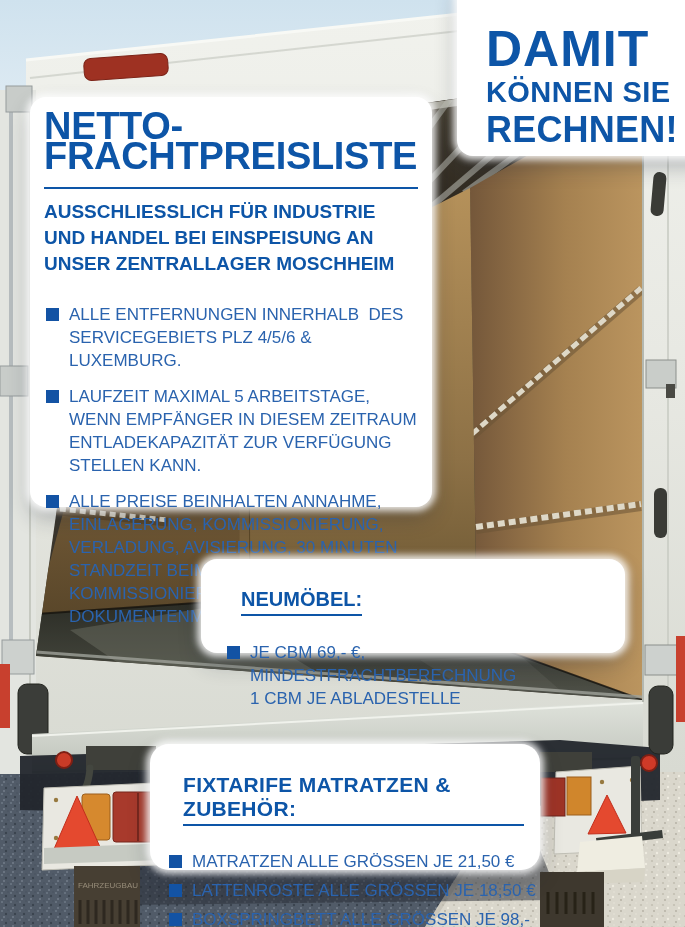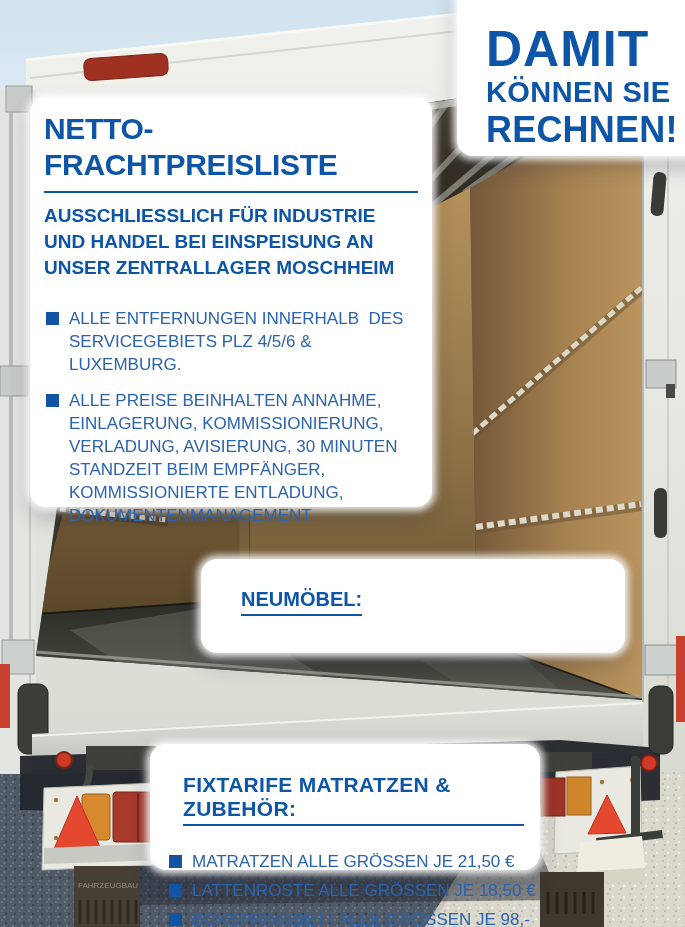--- a/index.html
+++ b/index.html
@@ -12,24 +12,24 @@
   .stage{position:relative;width:685px;height:927px;overflow:hidden;
          font-family:"Liberation Sans",sans-serif;background:#cfe2ee;}
   .photo{position:absolute;left:0;top:0;width:685px;height:927px;}
   
   .panel{position:absolute;background:var(--box-white);border-radius:16px;
          box-shadow:0 0 7px 4px rgba(255,255,255,.85), 0 10px 22px rgba(25,35,55,.30);
          color:var(--accent-blue);}
   .panel-main{left:30px;top:97px;width:402px;height:410px;padding:14px 14px 0 14px;box-sizing:border-box;}
   .panel-tagline{left:457px;top:-20px;width:260px;height:176px;padding:44px 0 0 29px;box-sizing:border-box;}
   .panel-neu{left:201px;top:559px;width:424px;height:94px;padding:13px 0 0 24px;box-sizing:border-box;}
-  .panel-fix{left:150px;top:744px;width:390px;height:126px;padding:13px 0 0 17px;box-sizing:border-box;}
-
-  .title-xl{font-size:30px;font-weight:bold;letter-spacing:-.3px;line-height:36px;
-            display:inline-block;border-bottom:2px solid var(--accent-blue);padding-bottom:8px;margin:0;}
+  .panel-fix{left:150px;top:744px;width:390px;height:126px;padding:13px 0 0 17px;box-sizing:border-box;border-radius:19px;}
+
+  .title-xl{font-size:38px;font-weight:bold;letter-spacing:-.3px;line-height:30px;
+            display:inline-block;border-bottom:2px solid var(--accent-blue);padding-bottom:16px;margin:0;}
   .subtitle{font-size:19px;font-weight:bold;line-height:26px;margin:10px 0 0 0;}
   .bullets{list-style:none;margin:26px 0 0 0;padding:0;}
   .bullets li{display:flex;margin:0 0 12px 0;}
   .sq{flex:none;width:13px;height:13px;background:var(--bullet-blue);margin:5px 10px 0 2px;}
   .bt{font-size:17px;line-height:23px;color:var(--body-blue);}
   .panel-main .bullets li{margin-bottom:13px;}
 
   .tag1{font-size:50px;font-weight:bold;letter-spacing:1px;line-height:50px;margin:0;}
   .tag2{font-size:29px;font-weight:bold;letter-spacing:.4px;line-height:33px;margin:2px 0 0 0;}
   .tag3{font-size:36px;font-weight:bold;letter-spacing:.2px;line-height:38px;margin:2px 0 0 0;}
@@ -259,30 +259,41 @@
   <div class="panel panel-main">
     <h1 class="title-xl">NETTO-FRACHTPREISLISTE</h1>
     <p class="subtitle">AUSSCHLIESSLICH FÜR INDUSTRIE<br>UND HANDEL BEI EINSPEISUNG AN<br>UNSER ZENTRALLAGER MOSCHHEIM</p>
     <ul class="bullets">
 
         <li>
           <span class="sq"></span>
           <span class="bt">ALLE ENTFERNUNGEN INNERHALB&nbsp; DES<br>SERVICEGEBIETS PLZ 4/5/6 &amp; LUXEMBURG.</span>
         </li>
 
+        <li>
+          <span class="sq"></span>
+          <span class="bt">LAUFZEIT MAXIMAL 5 ARBEITSTAGE,<br>WENN EMPFÄNGER IN DIESEM ZEITRAUM<br>ENTLADEKAPAZITÄT ZUR VERFÜGUNG<br>STELLEN KANN.</span>
+        </li>
 
         <li>
           <span class="sq"></span>
           <span class="bt">ALLE PREISE BEINHALTEN ANNAHME,<br>EINLAGERUNG, KOMMISSIONIERUNG,<br>VERLADUNG, AVISIERUNG, 30 MINUTEN<br>STANDZEIT BEIM EMPFÄNGER,<br>KOMMISSIONIERTE ENTLADUNG,<br>DOKUMENTENMANAGEMENT.</span>
         </li>
       </ul>
   </div>
 
   <div class="panel panel-neu">
     <h2 class="title-md">NEUMÖBEL:</h2>
+    <ul class="bullets">
+
+        <li>
+          <span class="sq"></span>
+          <span class="bt">JE CBM 69,- €, MINDESTFRACHTBERECHNUNG<br>1 CBM JE ABLADESTELLE</span>
+        </li>
+      </ul>
   </div>
 
   <div class="panel panel-fix">
     <h2 class="title-md">FIXTARIFE MATRATZEN &amp; ZUBEHÖR:</h2>
     <ul class="bullets">
 
         <li>
           <span class="sq"></span>
           <span class="bt">MATRATZEN ALLE GRÖSSEN JE 21,50 €</span>
         </li>

